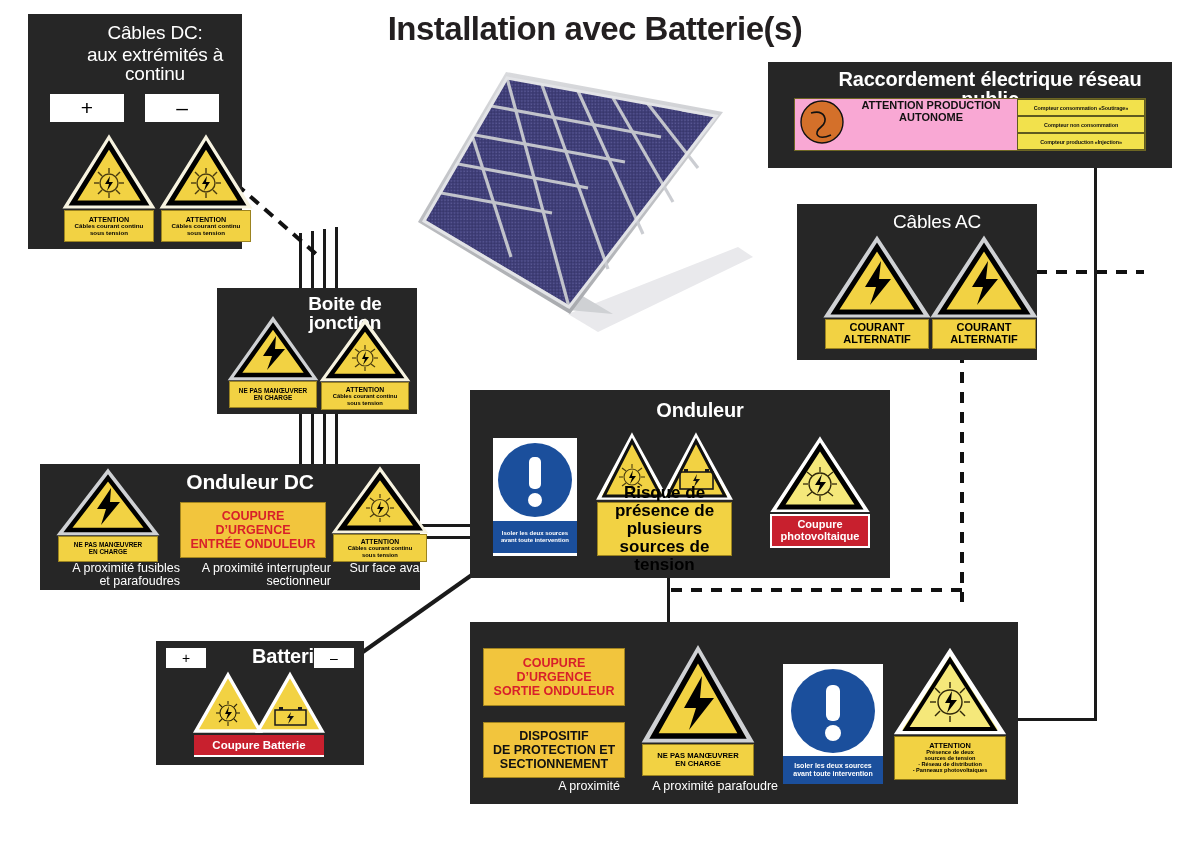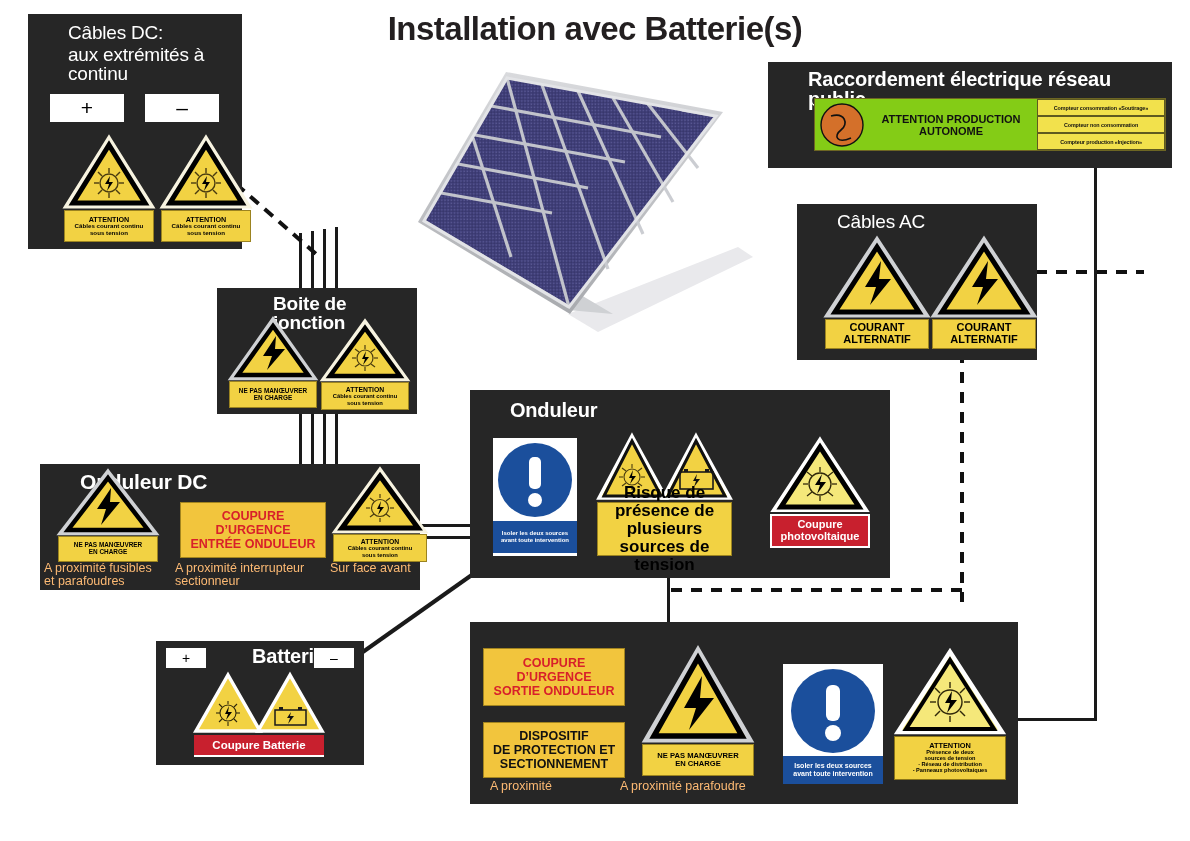--- a/index.html
+++ b/index.html
@@ -2,21 +2,21 @@
 <html><head>
 <meta charset="utf-8">
 <style>
   html,body{margin:0;padding:0;background:#fff;}
   body{width:1190px;height:841px;position:relative;overflow:hidden;
        font-family:"Liberation Sans",sans-serif;}
   #stage{position:absolute;inset:0;background:#fff;}
 
   
   .panel{position:absolute;background:#262626;box-sizing:border-box;}
-  .panel-title{color:#fff;font-weight:bold;
+  .panel-title{color:#fff;text-align:center;font-weight:bold;
                letter-spacing:-.2px;line-height:1;margin-left:40px;}
   .plain-title{font-weight:normal;}
 
   
   #main-title{position:absolute;left:0;right:0;top:10px;text-align:center;
               font-size:33px;font-weight:bold;color:#231f20;
               letter-spacing:-.5px;}
 
   
   .sign{position:relative;box-sizing:border-box;}
@@ -41,32 +41,32 @@
   .blue-sign{background:#fff;box-sizing:border-box;position:relative;
              display:flex;flex-direction:column;align-items:center;}
   .blue-circle{border-radius:50%;background:#1b4f9c;position:relative;
                display:flex;align-items:center;justify-content:center;}
   .blue-strip{background:#1b4f9c;color:#fff;text-align:center;
               font-weight:bold;line-height:1.1;width:100%;
               display:flex;align-items:center;justify-content:center;
               flex-direction:column;box-sizing:border-box;}
 
   
-  .gridbar{position:absolute;background:#84cc16;border:1px solid #6d6623;
-           box-sizing:border-box;display:flex;align-items:center;margin-left:20px;}
+  .gridbar{position:absolute;background:#f9a8d4;border:1px solid #6d6623;
+           box-sizing:border-box;display:flex;align-items:flex-start;}
   .gridbar-label{flex:1;text-align:center;font-weight:bold;color:#111;}
   .meters{width:128px;height:100%;display:flex;flex-direction:column;
           box-sizing:border-box;}
   .meter{flex:1;border:1px solid #5f5a20;box-sizing:border-box;
          background:#f2e14c;display:flex;align-items:center;
          justify-content:center;color:#111;font-weight:bold;
          font-size:5.4px;letter-spacing:-.1px;}
 
   
-  .subcap{position:absolute;color:#fdba74;text-align:left;line-height:1.06;}
+  .subcap{position:absolute;color:#ffffff;text-align:right;line-height:1.06;}
 
   svg{display:block;overflow:visible;}
   .wire{position:absolute;background:#1a1a1a;}
 </style>
 </head>
 <body>
 
 <div id="stage">
 
   <div id="main-title">Installation avec Batterie(s)</div>

